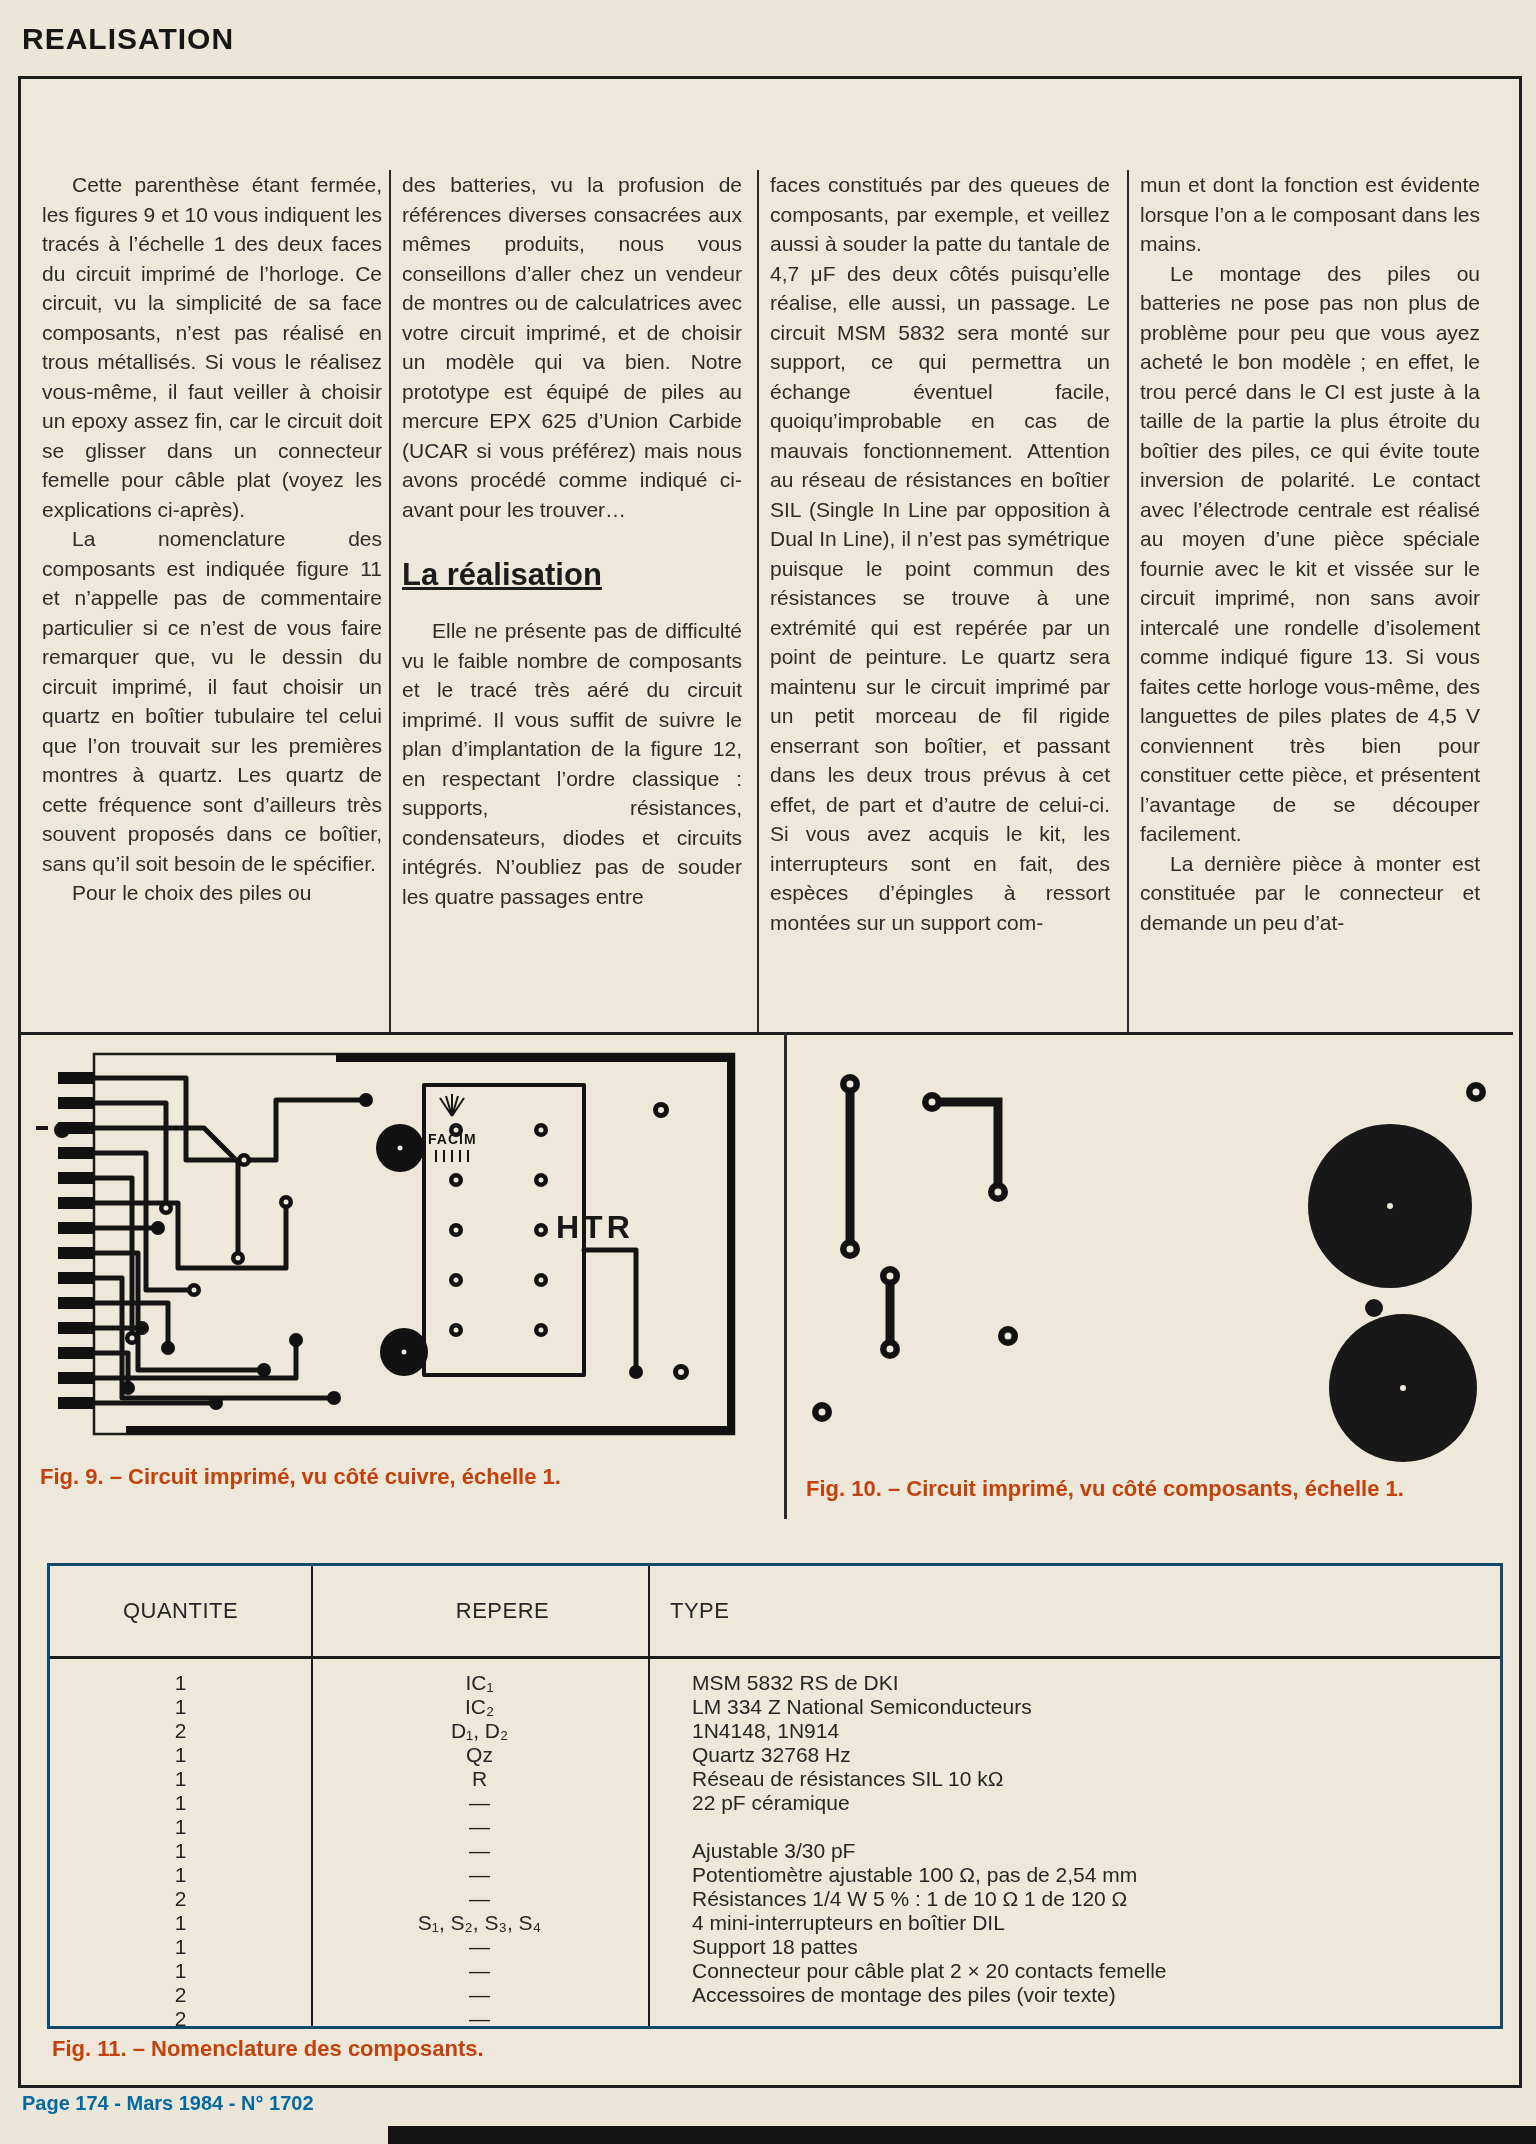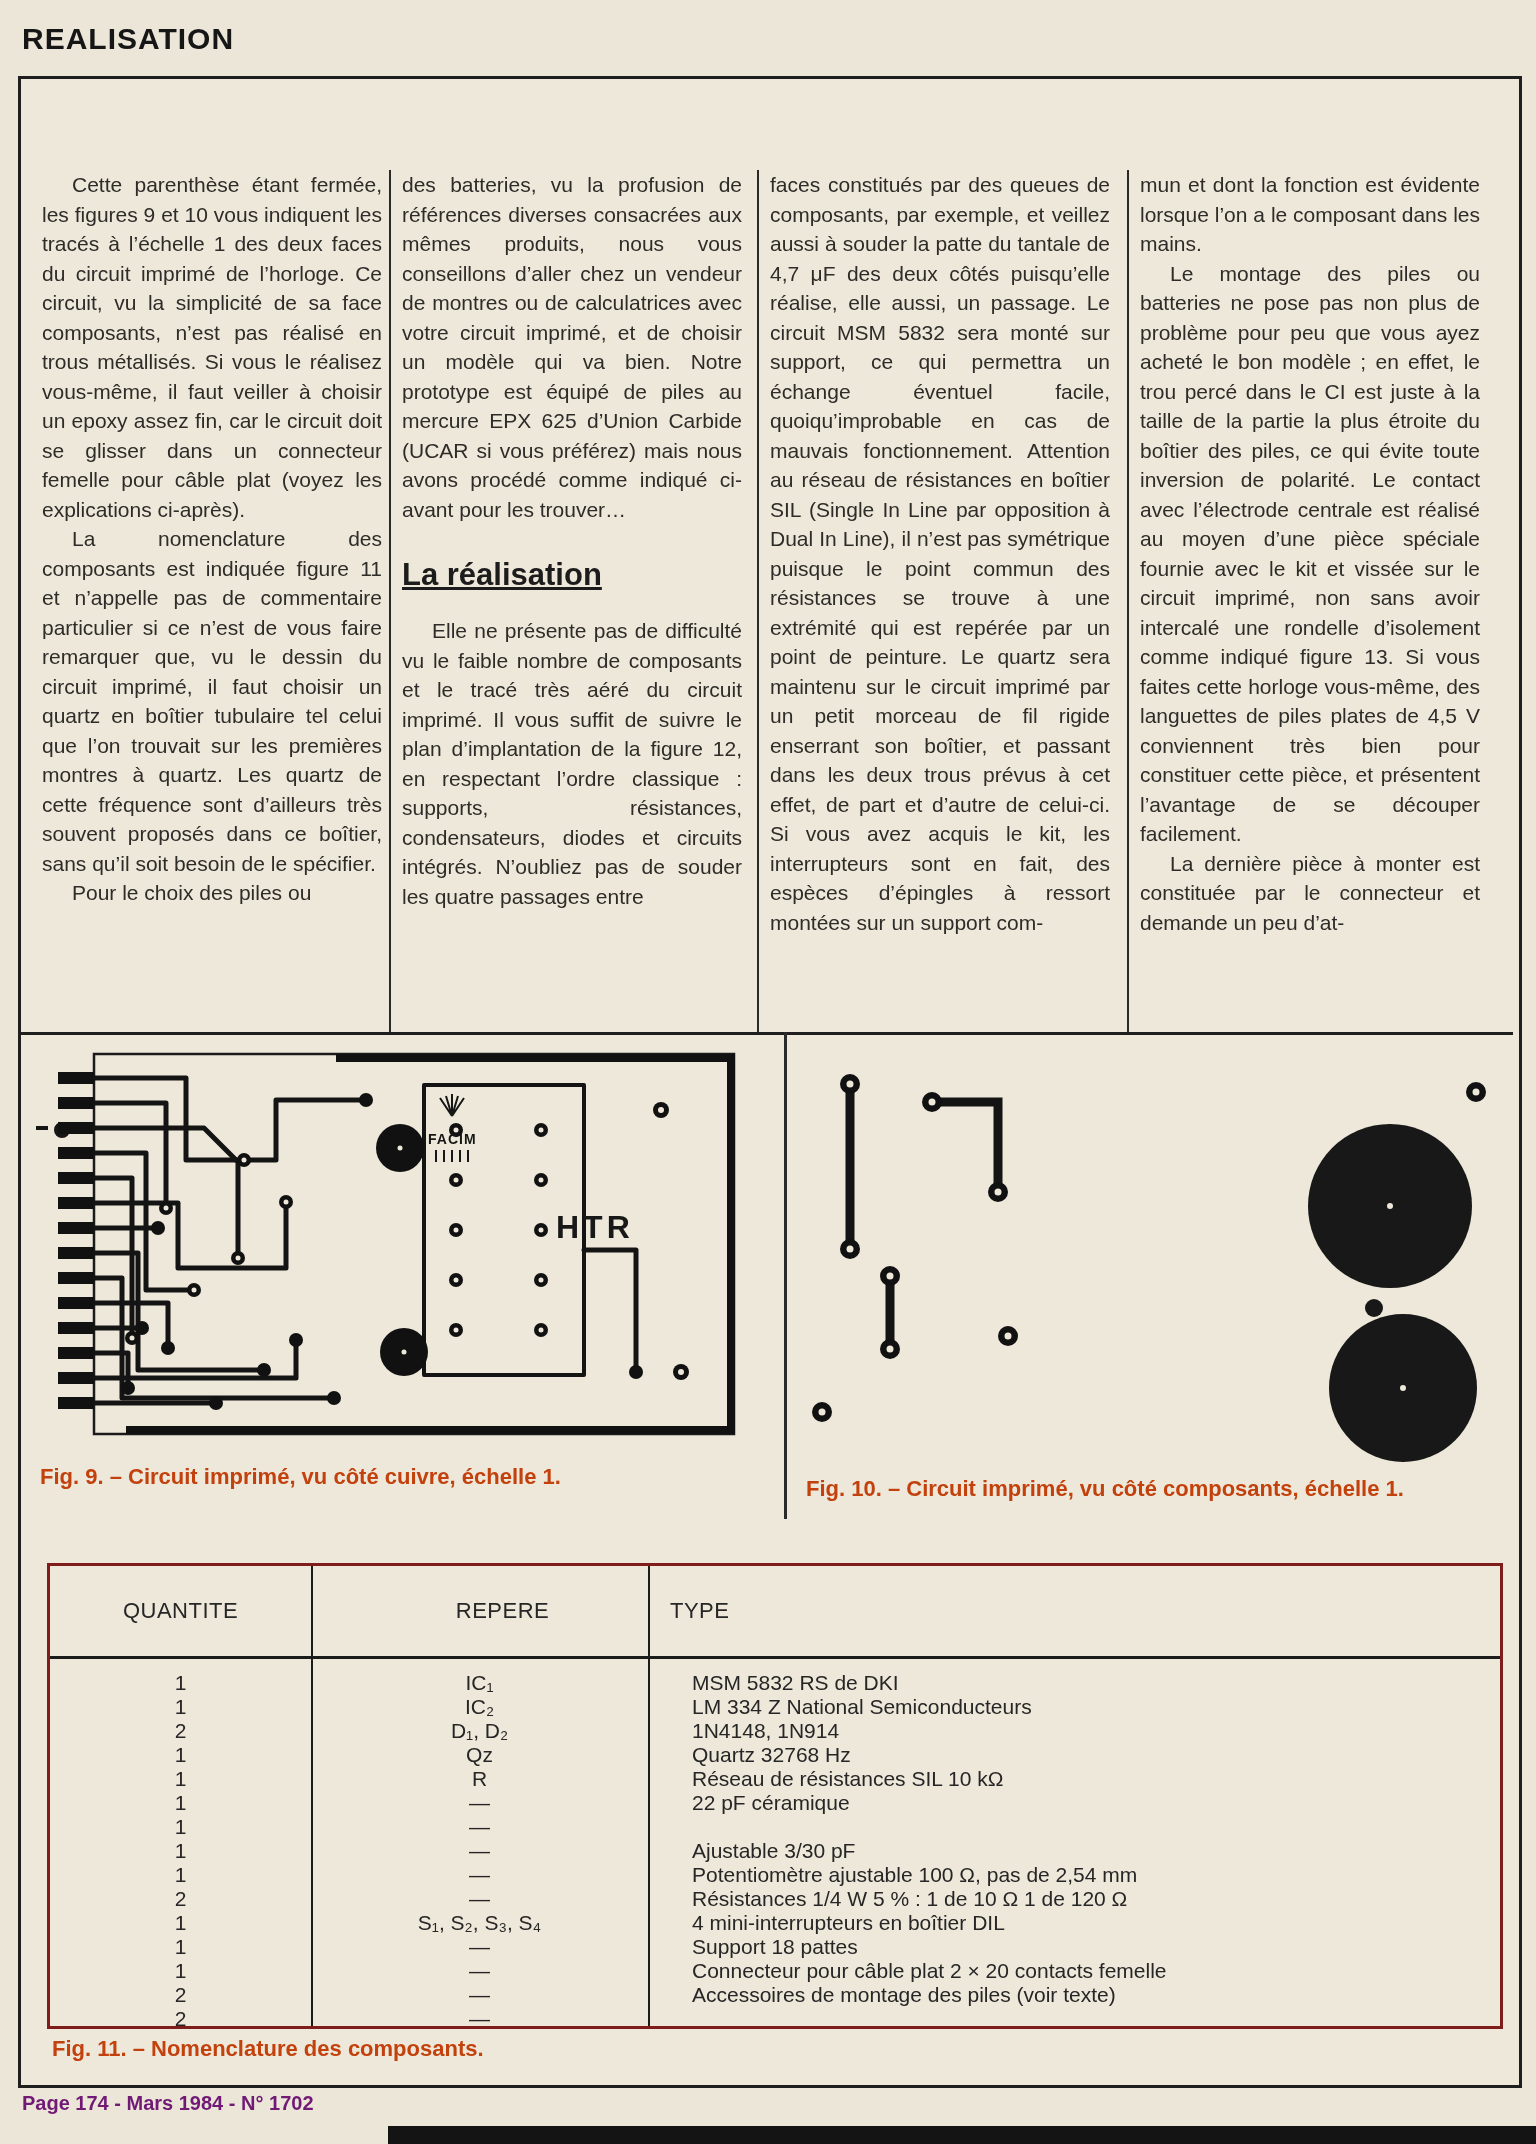--- a/index.html
+++ b/index.html
@@ -39,41 +39,41 @@
   .fig9{left:36px;top:1040px;}
   .fig10{left:790px;top:1040px;}
   .fig-caption{
     position:absolute;font-weight:bold;font-size:22px;color:#c2410c;white-space:nowrap;
   }
   .cap9{left:40px;top:1464px;}
   .cap10{left:806px;top:1476px;}
   .cap11{left:52px;top:2036px;}
   .ctable{
     position:absolute;left:47px;top:1563px;width:1450px;height:460px;
-    border:3px solid #7f1d1d;font-size:21px;color:#262626;
+    border:3px solid #0c4a6e;font-size:21px;color:#262626;
   }
   .ctable .vline{position:absolute;top:0;bottom:0;width:2px;background:#1c1c1c;}
   .ctable .vl1{left:261px;} .ctable .vl2{left:598px;}
   .thead{
     position:absolute;left:0;right:0;top:0;height:90px;
     border-bottom:3px solid #1c1c1c;font-size:22px;letter-spacing:0.5px;
   }
   .thead .hq{position:absolute;left:0;width:261px;top:0;bottom:0;display:flex;align-items:center;justify-content:center;}
   .thead .hr{position:absolute;left:263px;width:379px;top:0;bottom:0;display:flex;align-items:center;justify-content:center;}
   .thead .ht{position:absolute;left:620px;right:0;top:0;bottom:0;display:flex;align-items:center;}
   .tbody{
     position:absolute;left:0;right:0;top:93px;bottom:0;
     display:flex;flex-direction:column;padding:12px 0 10px 0;box-sizing:border-box;
   }
   .tr{flex:1;display:flex;align-items:center;}
   .td-q{width:261px;text-align:center;}
   .td-r{width:337px;text-align:center;}
   .td-t{flex:1;padding-left:22px;text-align:left;margin-left:22px;}
   .footer{
-    position:absolute;left:22px;top:2092px;font-weight:bold;font-size:20px;color:#701a75;
+    position:absolute;left:22px;top:2092px;font-weight:bold;font-size:20px;color:#0369a1;
   }
   .edge-bar{position:absolute;left:388px;top:2126px;width:1148px;height:18px;background:#141414;}
   svg text{font-family:"Liberation Sans","DejaVu Sans",sans-serif;}
 </style>
 </head>
 <body>
 
 <div class="page-header">REALISATION</div>
 
 <div class="frame"></div>

